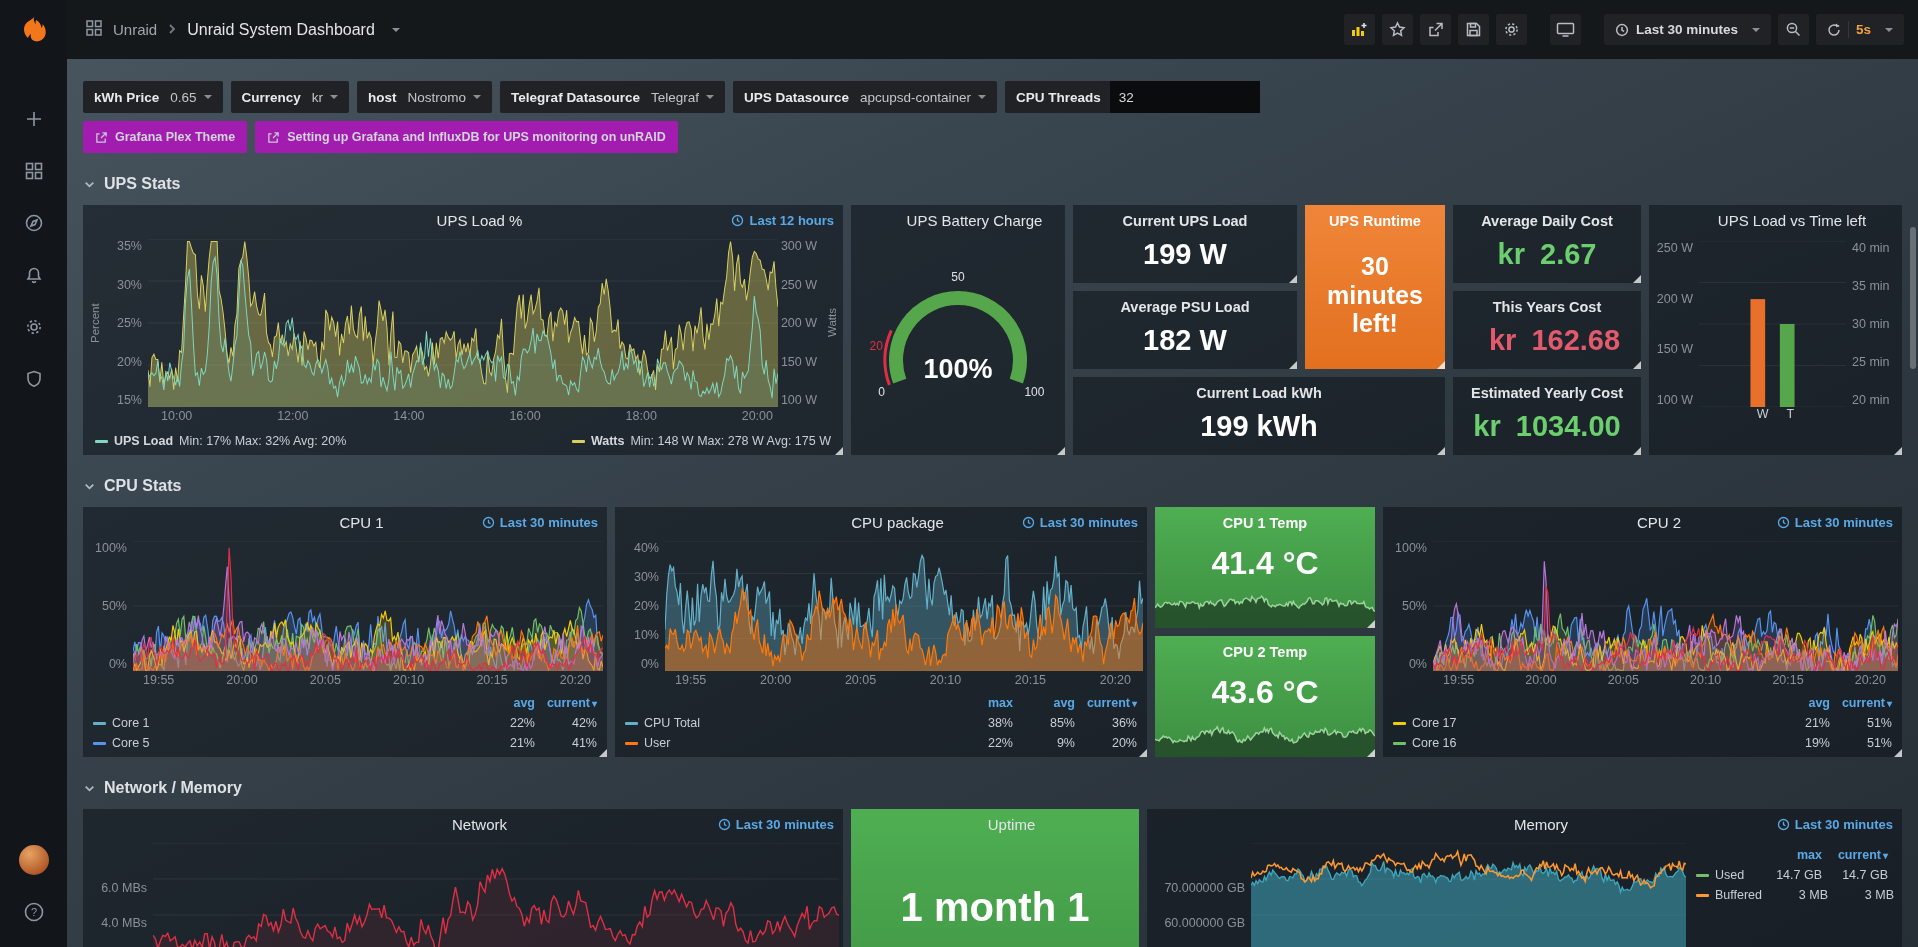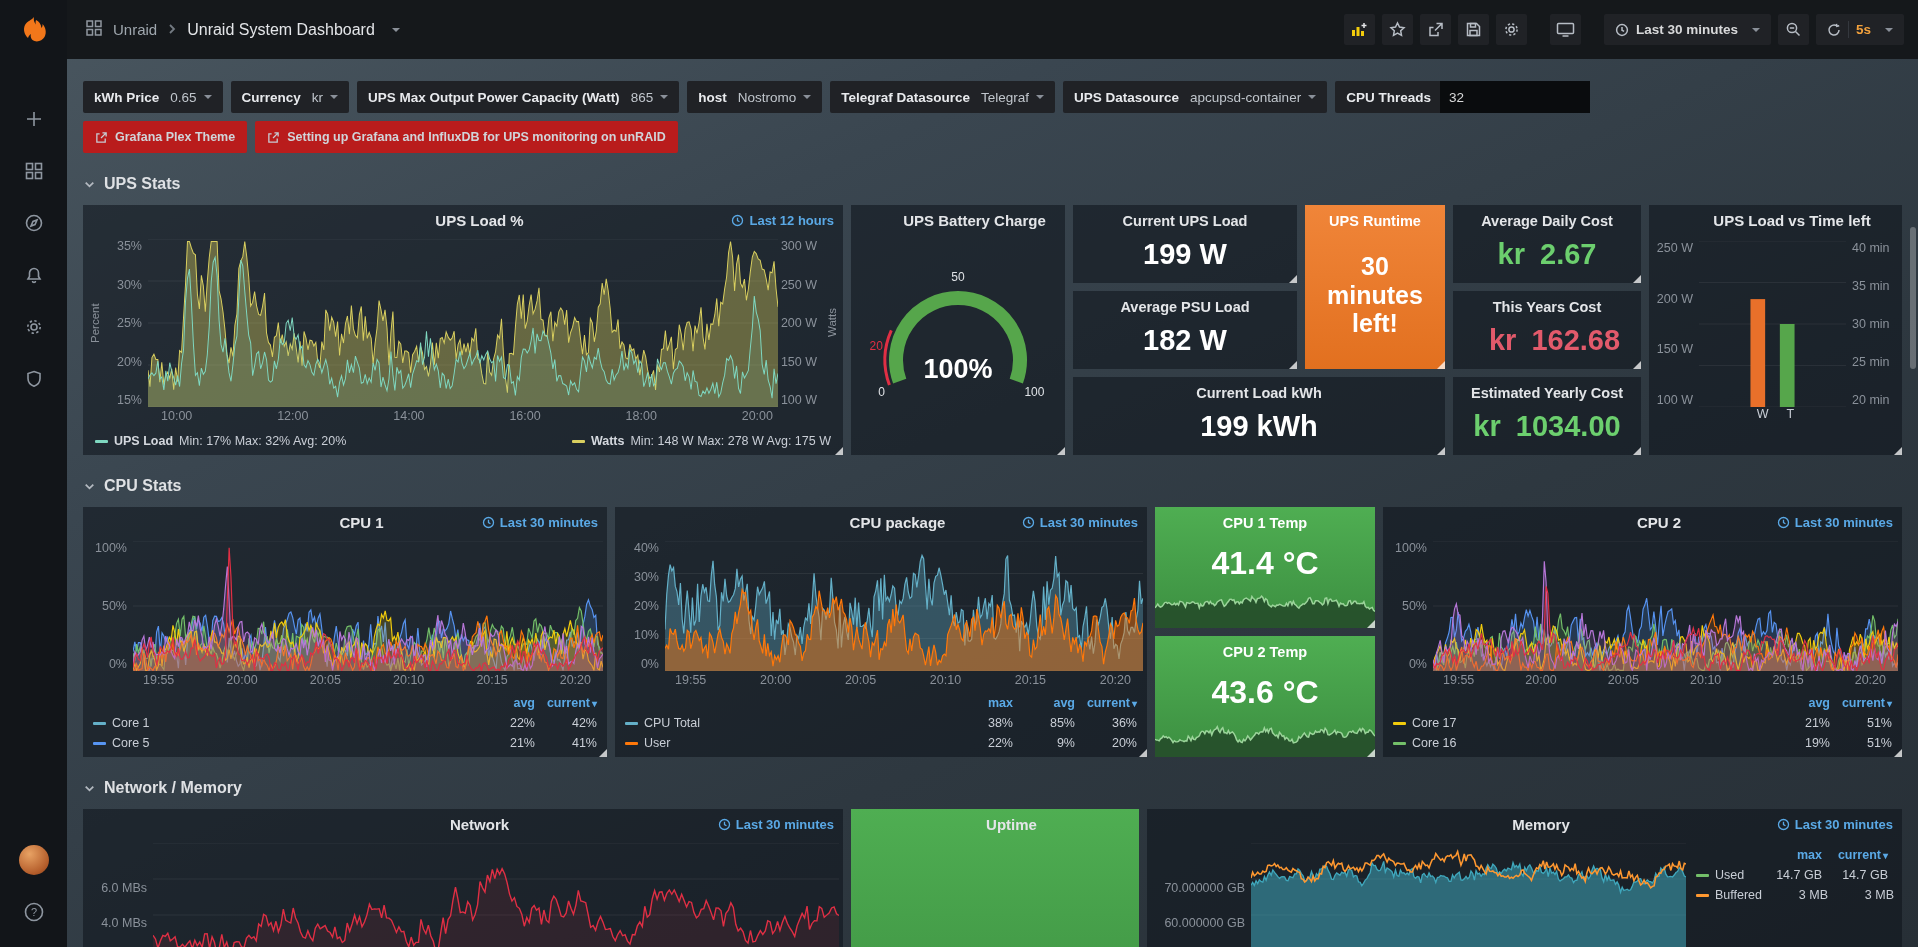--- a/index.html
+++ b/index.html
@@ -35,32 +35,32 @@
 .pill-div{width:1px;height:17px;background:#34383e;}
 
 
 .main{margin-left:67px;padding-top:59px;}
 .var-row{display:flex;flex-wrap:wrap;gap:8px;margin:22px 16px 0 16px;}
 .var-pill{display:inline-flex;align-items:stretch;height:32px;background:#202226;border-radius:2px;}
 .var-label{display:flex;align-items:center;padding:0 9px 0 11px;font-size:13.5px;font-weight:700;color:#e8eaed;}
 .var-value{display:flex;align-items:center;padding:0 11px 0 2px;font-size:13.5px;color:#c0c6cc;cursor:pointer;}
 .var-input{width:150px;background:#0a0c0e;border:none;outline:none;color:#d8d9da;font-size:13.5px;padding:0 9px;font-family:"Liberation Sans",sans-serif;}
 .links-row{display:flex;gap:8px;margin:8px 16px 0 16px;}
-.link-pill{display:inline-flex;align-items:center;gap:7px;height:32px;background:#b91c1c;border-radius:2px;padding:0 12px;font-size:12.5px;font-weight:700;color:#d0d4d9;cursor:pointer;}
+.link-pill{display:inline-flex;align-items:center;gap:7px;height:32px;background:#a21caf;border-radius:2px;padding:0 12px;font-size:12.5px;font-weight:700;color:#d0d4d9;cursor:pointer;}
 .ext-icon{width:13px;height:13px;}
 
 .section-head{display:flex;align-items:center;gap:8px;margin:22px 16px 12px 16px;cursor:pointer;}
 .section-head .sec-title{font-size:16px;font-weight:700;color:#dfe1e4;}
 .panel-row{display:flex;gap:8px;margin:0 16px;height:250px;}
 
 
 .panel{position:relative;background:rgba(12,19,26,0.55);overflow:hidden;display:flex;flex-direction:column;}
 .corner{position:absolute;right:0;bottom:0;width:0;height:0;border-left:8px solid transparent;border-bottom:8px solid rgba(255,255,255,.75);cursor:nwse-resize;}
 .p-header{height:30px;min-height:30px;display:flex;align-items:center;justify-content:center;position:relative;}
-.p-title{font-size:15px;font-weight:700;color:#e3e5e8;cursor:pointer;margin-left:33px;}
+.p-title{font-size:15px;font-weight:400;color:#e3e5e8;cursor:pointer;margin-left:33px;}
 .p-time{position:absolute;right:9px;top:8px;display:flex;align-items:center;gap:5px;color:#5aa9e6;font-size:13px;font-weight:600;cursor:pointer;}
 .p-time svg{stroke:#5aa9e6;fill:none;stroke-width:1.4;}
 
 .ts-body{flex:1;display:flex;min-height:0;padding:4px 4px 0 4px;}
 .plot{flex:1;min-width:0;cursor:crosshair;}
 .plot svg{width:100%;height:100%;display:block;}
 .yax{width:46px;display:flex;flex-direction:column;justify-content:space-between;align-items:flex-end;font-size:12.5px;color:#8a919a;padding:0 6px 0 0;}
 .yax.wide{width:100px;}
 .yax.topalign{justify-content:flex-start;gap:21px;padding-top:38px;}
 .ax-title{writing-mode:vertical-rl;transform:rotate(180deg);font-size:11.5px;color:#8a919a;display:flex;align-items:center;justify-content:center;width:15px;}
@@ -262,24 +262,20 @@
   <div class="var-row" id="var-row">
       <div class="var-pill">
         <span class="var-label">kWh Price</span>
         <span class="var-value">0.65<i class="caret"></i></span>
       </div>
       <div class="var-pill">
         <span class="var-label">Currency</span>
         <span class="var-value">kr<i class="caret"></i></span>
       </div>
       <div class="var-pill">
-        <span class="var-label">UPS Max Output Power Capacity (Watt)</span>
-        <span class="var-value">865<i class="caret"></i></span>
-      </div>
-      <div class="var-pill">
         <span class="var-label">host</span>
         <span class="var-value">Nostromo<i class="caret"></i></span>
       </div>
       <div class="var-pill">
         <span class="var-label">Telegraf Datasource</span>
         <span class="var-value">Telegraf<i class="caret"></i></span>
       </div>
       <div class="var-pill">
         <span class="var-label">UPS Datasource</span>
         <span class="var-value">apcupsd-container<i class="caret"></i></span>
@@ -742,20 +738,21 @@
               <path d="M0.0 93.1L2.3 96.8L4.6 106.1L6.9 98.6L9.2 93.3L11.5 94.3L13.8 91.0L16.1 98.7L18.4 96.9L20.6 94.7L22.9 104.6L25.2 105.0L27.5 102.2L29.8 105.1L32.1 101.6L34.4 98.8L36.7 106.7L39.0 98.2L41.3 103.7L43.6 99.8L45.9 105.2L48.2 91.6L50.5 91.5L52.8 106.3L55.1 94.6L57.3 100.2L59.6 112.1L61.9 105.3L64.2 92.1L66.5 105.5L68.8 99.9L71.1 109.2L73.4 111.8L75.7 100.5L78.0 99.5L80.3 99.7L82.6 104.9L84.9 105.7L87.2 96.0L89.5 93.2L91.8 96.3L94.1 94.5L96.3 98.7L98.6 81.7L100.9 84.1L103.2 72.0L105.5 73.6L107.8 83.3L110.1 80.3L112.4 88.5L114.7 79.0L117.0 89.8L119.3 82.8L121.6 66.7L123.9 78.0L126.2 79.5L128.5 80.7L130.8 65.6L133.0 75.6L135.3 80.7L137.6 89.8L139.9 95.0L142.2 96.0L144.5 88.6L146.8 95.0L149.1 98.7L151.4 86.0L153.7 81.8L156.0 86.5L158.3 84.9L160.6 83.3L162.9 88.8L165.2 90.2L167.5 94.9L169.7 84.6L172.0 96.5L174.3 94.8L176.6 100.4L178.9 98.3L181.2 80.7L183.5 89.3L185.8 81.5L188.1 72.7L190.4 81.5L192.7 74.3L195.0 84.5L197.3 79.8L199.6 72.5L201.9 61.7L204.2 67.2L206.5 66.6L208.7 66.8L211.0 66.3L213.3 75.6L215.6 62.8L217.9 75.6L220.2 75.9L222.5 78.0L224.8 83.9L227.1 90.3L229.4 84.6L231.7 89.7L234.0 89.2L236.3 99.3L238.6 104.8L240.9 94.9L243.2 103.2L245.4 100.2L247.7 100.2L250.0 77.0L252.3 86.7L254.6 91.5L256.9 82.9L259.2 93.8L261.5 99.2L263.8 110.0L266.1 107.8L268.4 90.7L270.7 75.3L273.0 91.4L275.3 77.3L277.6 73.5L279.9 57.3L282.2 44.6L284.4 56.2L286.7 70.2L289.0 69.5L291.3 70.8L293.6 59.3L295.9 63.1L298.2 77.7L300.5 72.1L302.8 62.4L305.1 38.9L307.4 45.1L309.7 49.6L312.0 32.3L314.3 38.8L316.6 26.7L318.9 36.0L321.1 26.4L323.4 31.6L325.7 25.8L328.0 30.9L330.3 39.7L332.6 51.3L334.9 58.6L337.2 55.2L339.5 64.0L341.8 65.9L344.1 72.1L346.4 84.0L348.7 75.1L351.0 80.3L353.3 65.9L355.6 63.1L357.8 67.8L360.1 65.7L362.4 82.1L364.7 67.6L367.0 77.8L369.3 80.3L371.6 59.2L373.9 53.5L376.2 57.0L378.5 64.8L380.8 73.7L383.1 74.6L385.4 70.8L387.7 58.5L390.0 65.8L392.3 72.0L394.6 62.4L396.8 47.7L399.1 58.5L401.4 59.2L403.7 60.3L406.0 72.3L408.3 85.1L410.6 83.3L412.9 88.1L415.2 79.6L417.5 74.1L419.8 79.9L422.1 87.3L424.4 87.0L426.7 86.4L429.0 94.4L431.3 98.5L433.5 92.5L435.8 88.4L438.1 93.6L440.4 92.5L442.7 99.1L445.0 102.0L447.3 92.4L449.6 92.8L451.9 83.6L454.2 79.7L456.5 84.4L458.8 63.8L461.1 74.9L463.4 72.3L465.7 56.7L468.0 48.0L470.3 56.7L472.5 49.5L474.8 49.2L477.1 57.8L479.4 50.7L481.7 47.5L484.0 51.7L486.3 47.4L488.6 52.9L490.9 59.1L493.2 51.8L495.5 58.1L497.8 64.6L500.1 59.0L502.4 59.9L504.7 70.2L507.0 75.5L509.2 73.4L511.5 67.0L513.8 66.3L516.1 58.1L518.4 63.6L520.7 70.3L523.0 77.6L525.3 65.5L527.6 65.8L529.9 68.3L532.2 84.2L534.5 70.9L536.8 67.8L539.1 60.4L541.4 65.1L543.7 82.0L545.9 88.7L548.2 86.0L550.5 89.7L552.8 98.4L555.1 101.0L557.4 88.3L559.7 99.9L562.0 99.2L564.3 93.2L566.6 88.5L568.9 92.3L571.2 88.7L573.5 78.5L575.8 79.7L578.1 91.5L580.4 87.9L582.7 79.2L584.9 88.3L587.2 80.0L589.5 74.0L591.8 80.9L594.1 85.7L596.4 89.5L598.7 94.3L601.0 83.4L603.3 77.3L605.6 71.1L607.9 75.6L610.2 63.7L612.5 87.3L614.8 81.2L617.1 78.4L619.4 78.5L621.6 64.2L623.9 66.0L626.2 75.0L628.5 72.8L630.8 70.7L633.1 65.6L635.4 64.4L637.7 71.4L640.0 73.2" fill="none" stroke="#e02f44" stroke-width="1.3"></path>
             </svg>
           </div>
       </div>
     </div>
 
     <div class="panel green" style="width:288px">
       <div class="p-header">
           <span class="p-title">Uptime</span>
         </div>
+      <div class="uptime-value">1 month 1</div>
     </div>
 
     <div class="panel" style="flex:1">
       <div class="p-header">
         <span class="p-title">Memory</span>
         <span class="p-time">
             <svg width="13" height="13" viewBox="0 0 14 14">
               <circle cx="7" cy="7" r="5.4"></circle>
               <path d="M7 4v3.2l2.1 1.2"></path>
             </svg>

